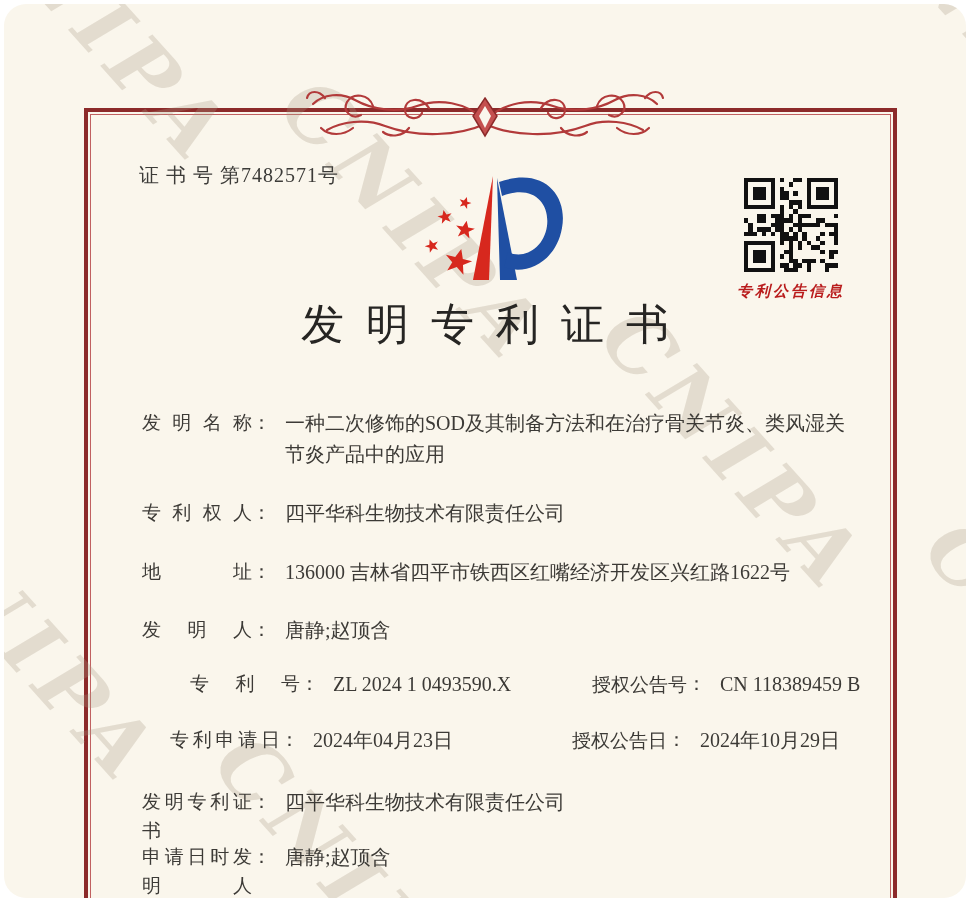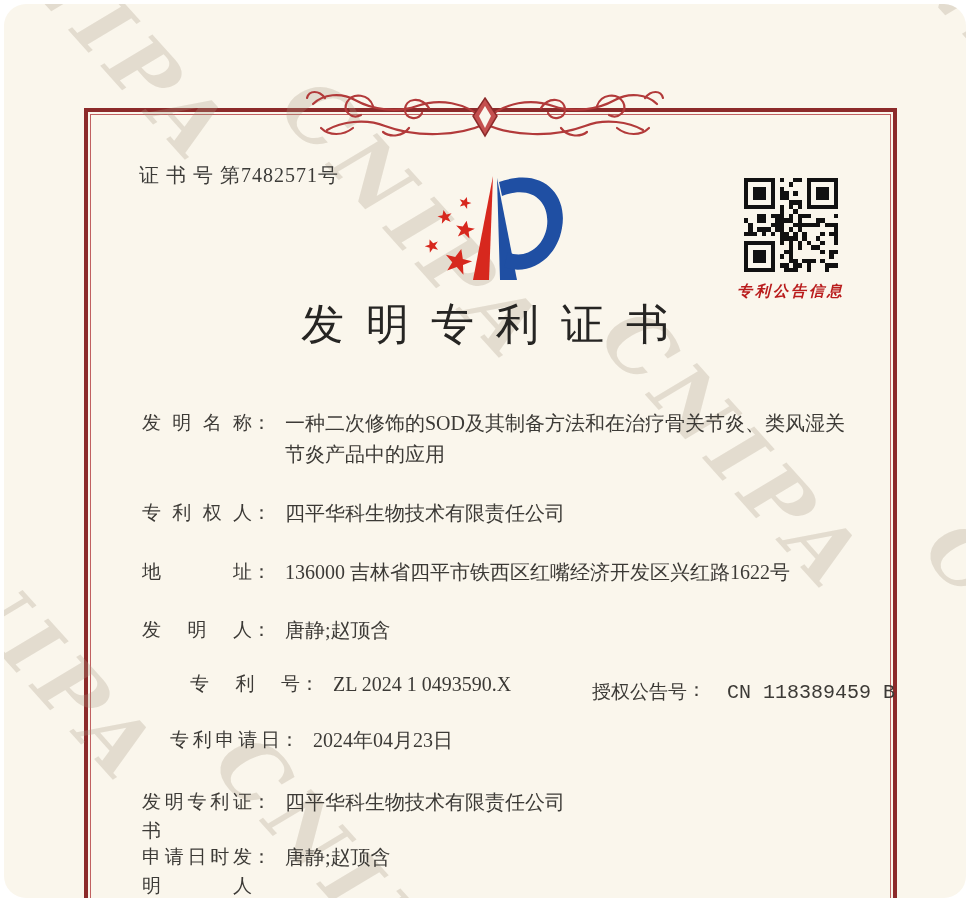--- a/index.html
+++ b/index.html
@@ -28,21 +28,21 @@
   .qr{width:94px;height:94px;display:block;background:#faf6ec;}
   .qr-label{margin-top:10px;width:150px;margin-left:-28px;text-align:center;font-size:15px;letter-spacing:3px;
             color:#b91c1c;font-style:italic;font-weight:bold;}
   .title{position:absolute;left:0;right:0;top:292px;text-align:center;font-size:43px;font-weight:normal;
          color:#262523;letter-spacing:22px;text-indent:22px;}
   .row{position:absolute;left:138px;right:70px;font-size:20px;color:#3c3a36;line-height:1.55;}
   .lab{display:inline-block;width:110px;text-align:justify;text-align-last:justify;vertical-align:top;font-size:19px;}
   .colon{display:inline-block;vertical-align:top;font-size:19px;}
   .val{display:inline-block;vertical-align:top;margin-left:9px;}
   .val-wide{width:566px;}
-  .col2{position:absolute;left:402px;top:8px;white-space:nowrap;font-family:Liberation Mono, monospace;}
+  .col2{position:absolute;left:402px;top:0;white-space:nowrap;}
   .lab2{display:inline-block;font-size:19px;}
   .r0{top:404px;} .r1{top:494px;} .r2{top:553px;} .r3{top:611px;}
   .r4{top:665px;margin-left:48px;} .r5{top:721px;margin-left:28px;} .r6{top:783px;} .r7{top:838px;}
 </style>
 </head>
 <body>
 
 <div class="card">
 
   <span class="wm wm1">CNIPA</span>
@@ -250,20 +250,24 @@
       <span class="val">ZL 2024 1 0493590.X</span>
       <span class="col2">
         <span class="lab2">授权公告号</span><span class="colon">：</span>
         <span class="val">CN 118389459 B</span>
       </span>
     </div>
 
     <div class="row r5">
       <span class="lab">专利申请日</span><span class="colon">：</span>
       <span class="val">2024年04月23日</span>
+      <span class="col2">
+        <span class="lab2">授权公告日</span><span class="colon">：</span>
+        <span class="val">2024年10月29日</span>
+      </span>
     </div>
 
     <div class="row r6">
       <span class="lab">发明专利证书</span><span class="colon">：</span>
       <span class="val">四平华科生物技术有限责任公司</span>
     </div>
 
     <div class="row r7">
       <span class="lab">申请日时发明人</span><span class="colon">：</span>
       <span class="val">唐静;赵顶含</span>

